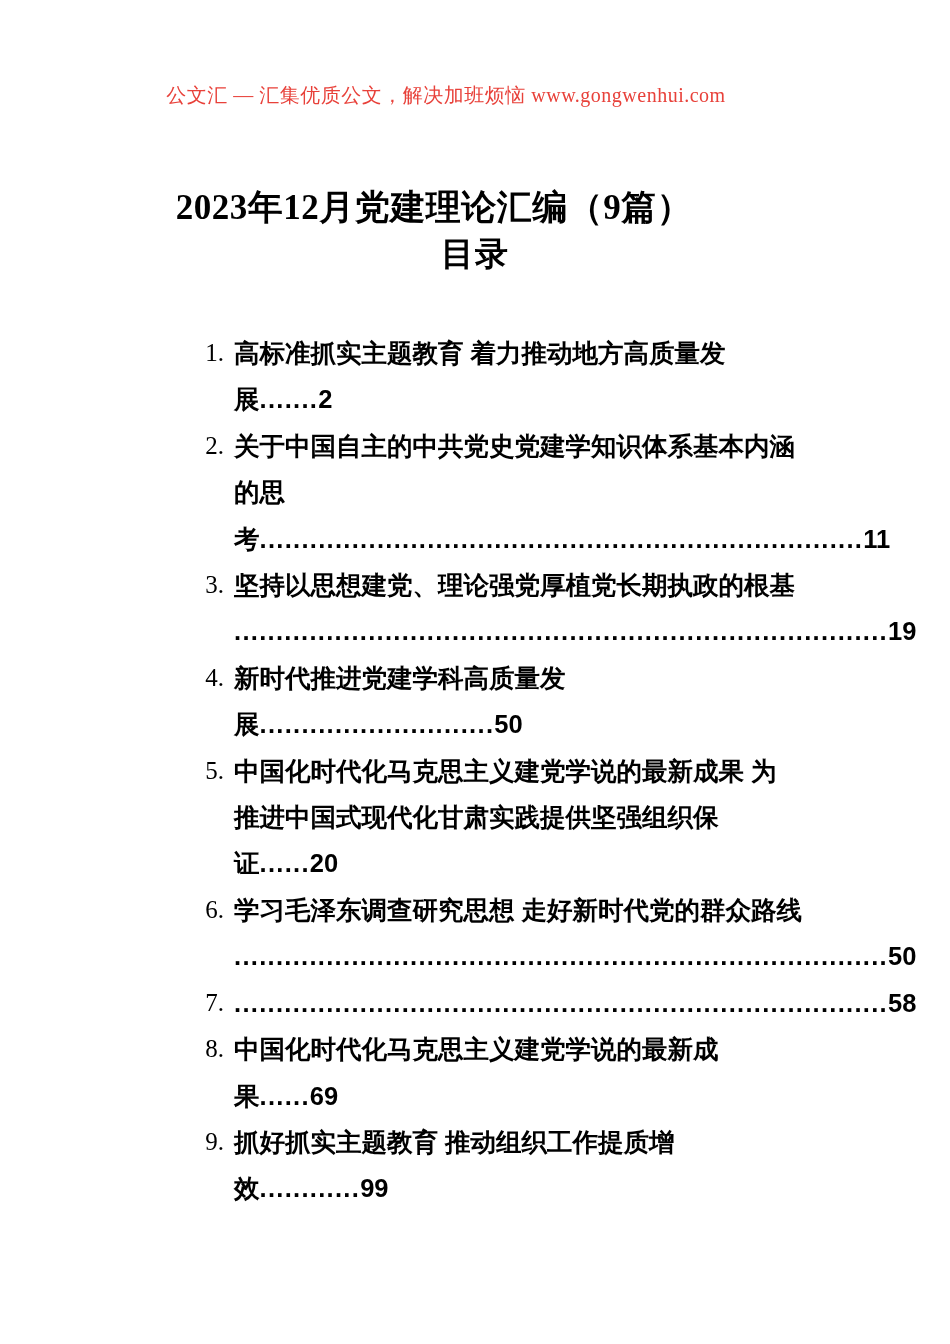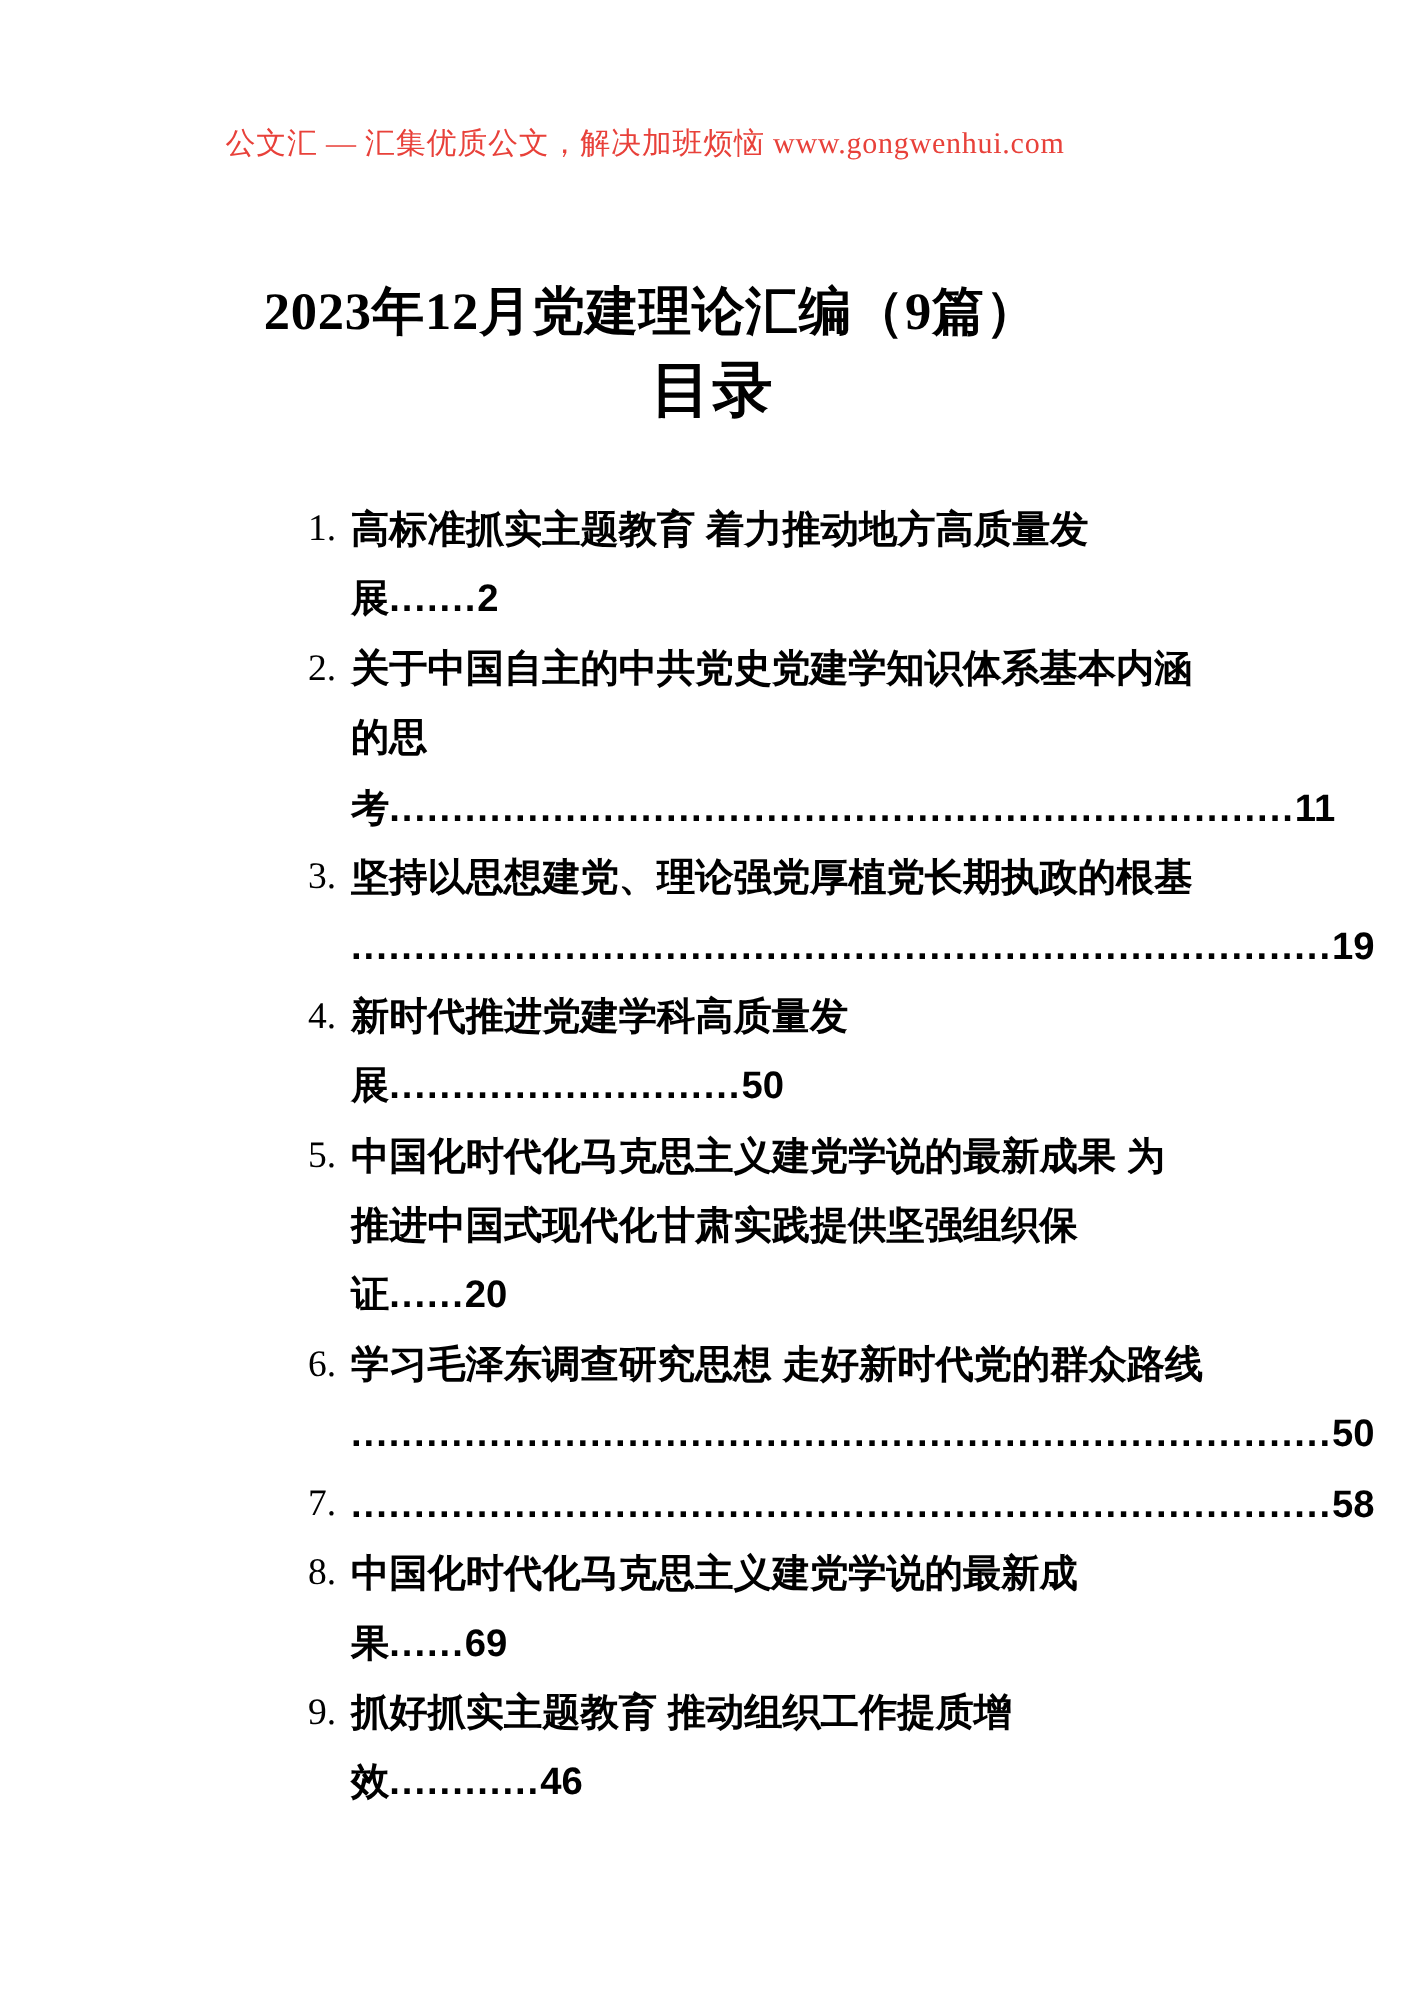--- a/index.html
+++ b/index.html
@@ -18,21 +18,21 @@
   .page {
     width: 950px;
     height: 1344px;
     box-sizing: border-box;
     padding: 0;
     position: relative;
   }
   .watermark {
     position: absolute;
     top: 82px;
-    left: 0;
+    left: 16px;
     width: 860px;
     text-align: center;
     color: #e8413a;
     font-family: "Liberation Serif", serif;
     font-size: 20px;
     letter-spacing: 0.5px;
     white-space: nowrap;
   }
   .watermark .wm-url {
     font-family: "Liberation Serif", serif;
@@ -52,21 +52,21 @@
     color: #000;
     letter-spacing: 0.5px;
   }
   .toc-heading {
     position: absolute;
     top: 232px;
     left: 0;
     width: 950px;
     text-align: center;
     font-family: "Liberation Sans", sans-serif;
-    font-size: 40px;
+    font-size: 33px;
     font-weight: bold;
     color: #000;
     letter-spacing: 1px;
   }
   .toc {
     position: absolute;
     top: 330px;
     left: 190px;
     width: 625px;
   }
@@ -177,18 +177,18 @@
     <div class="toc-item">
       <span class="toc-num">8.</span>
       <span class="toc-body">
         <span class="toc-line"><span>中国化时代化马克思主义建党学说的最新成果</span><span class="dots">......</span><span class="pg">69</span></span>
       </span>
     </div>
 
     <div class="toc-item">
       <span class="toc-num">9.</span>
       <span class="toc-body">
-        <span class="toc-line"><span>抓好抓实主题教育 推动组织工作提质增效</span><span class="dots">............</span><span class="pg">46</span></span>
+        <span class="toc-line"><span>抓好抓实主题教育 推动组织工作提质增效</span><span class="dots">............</span><span class="pg">99</span></span>
       </span>
     </div>
 
   </div>
 </div>
 
 </body></html>

